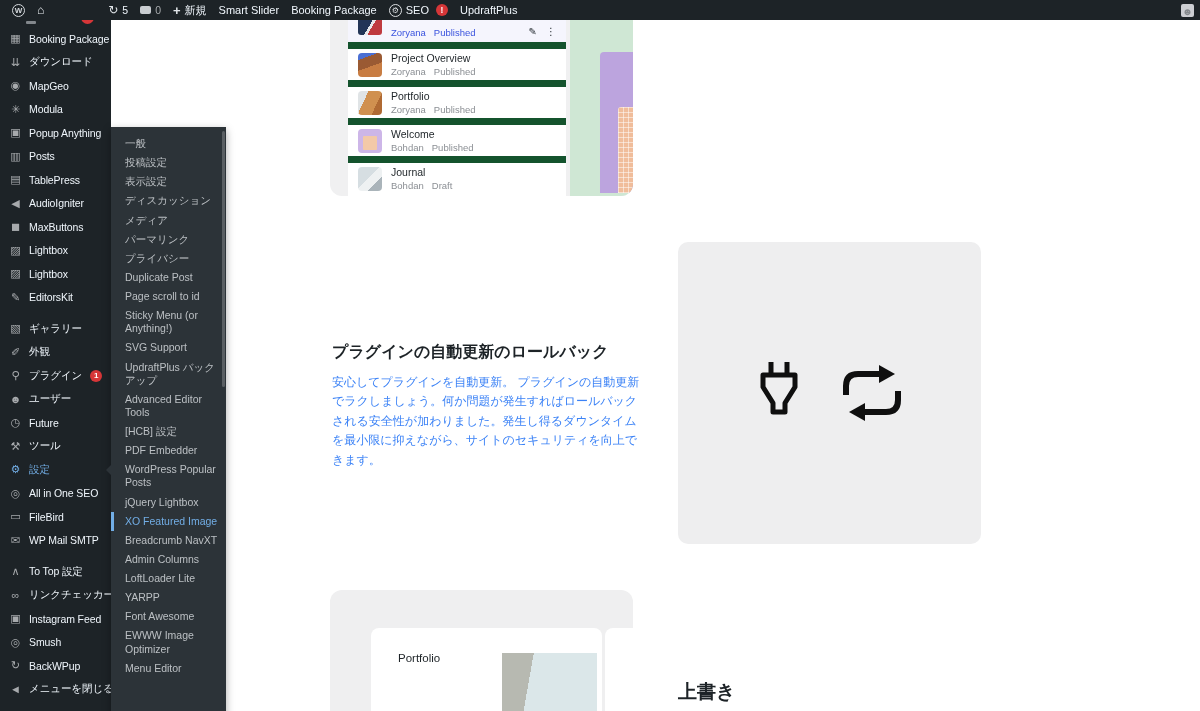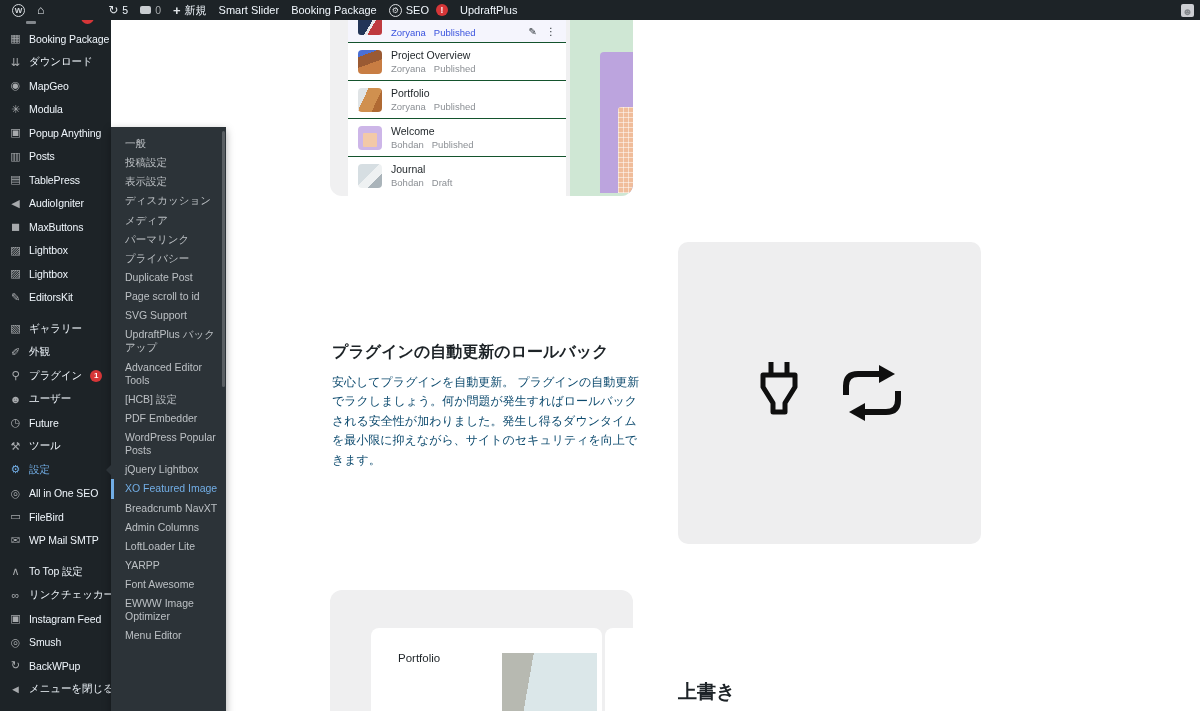--- a/index.html
+++ b/index.html
@@ -51,42 +51,42 @@
 
   
   .pages-card{position:absolute;left:330px;top:20px;width:303px;height:176px;background:#f0f0f1;
     border-radius:0 0 12px 12px;overflow:hidden;}
   .plist{position:absolute;left:18px;top:0;width:218px;height:176px;background:#fff;}
   .prow0{height:22px;background:#f5f5fd;display:flex;align-items:center;padding:0 10px;gap:9px;box-sizing:border-box;}
   .prow0 .pthumb{height:15px;border-radius:0 0 3px 3px;align-self:flex-start;}
   .row0meta{font-size:9.5px;color:#3a53de;display:flex;gap:8px;margin-top:2px;}
   .rowicons{margin-left:auto;display:flex;gap:9px;align-items:center;color:#2c3338;}
   .rowicons span{font-size:10px;cursor:pointer;}
-  .prow{display:flex;align-items:center;gap:9px;height:38px;padding:0 10px;border-top:1px solid #14532d;
+  .prow{display:flex;align-items:center;gap:9px;height:38px;padding:0 10px;border-top:7px solid #14532d;
     box-sizing:border-box;cursor:pointer;}
   .pthumb{width:24px;height:24px;border-radius:4px;flex:none;}
   .th-travel{background:linear-gradient(120deg,#233557 45%,#e8e8ea 45% 55%,#bf3a3f 55%);}
   .th-canyon{background:linear-gradient(160deg,#4a6fd4 0 22%,#9a5a33 22% 55%,#c87d43 55%);}
   .th-dune{background:linear-gradient(115deg,#e0e4e6 0 30%,#d0904f 30% 70%,#b06a33 70%);}
   .th-lavender{background:#cdb6e8;position:relative;}
   .th-lavender::after{content:"";position:absolute;left:5px;top:7px;right:5px;bottom:3px;background:#f3c9a8;border-radius:1px;}
   .th-journal{background:linear-gradient(135deg,#d6dee2 0 45%,#eef1f2 45% 70%,#aab4ba 70%);}
   .pmeta-col{display:flex;flex-direction:column;gap:2px;}
   .ptitle{font-size:10.5px;color:#1d2327;font-weight:500;line-height:1.2;}
   .psub{font-size:9.5px;color:#8b8f94;display:flex;gap:8px;}
   .gpanel{position:absolute;right:0;top:0;width:63px;height:100%;background:#cfe7d4;}
   .purple{position:absolute;left:30px;top:32px;right:0;bottom:3px;background:#bca4de;border-radius:4px 0 0 0;}
   .salmon{position:absolute;left:18px;top:55px;right:0;bottom:0;background:#f0bd9b;border-radius:3px 0 0 0;
     background-image:repeating-linear-gradient(0deg,rgba(255,255,255,.5) 0 1px,transparent 1px 5px),
       repeating-linear-gradient(90deg,rgba(255,255,255,.5) 0 1px,transparent 1px 5px);}
 
   
   .intro{position:absolute;left:678px;top:27px;width:306px;font-size:12px;line-height:19.4px;color:#2c3338;font-weight:500;}
   .h-rollback{position:absolute;left:332px;top:329px;font-size:16px;font-weight:700;color:#1d2327;}
-  .p-rollback{position:absolute;left:332px;top:361px;width:308px;font-size:12px;line-height:19.4px;color:#0c4a6e;font-weight:500;}
+  .p-rollback{position:absolute;left:332px;top:361px;width:308px;font-size:12px;line-height:19.4px;color:#3b82f6;font-weight:500;}
   .h-overrides{position:absolute;left:678px;top:663px;font-size:19px;font-weight:700;color:#1d2327;}
   .p-overrides{position:absolute;left:678px;top:697px;width:306px;font-size:12px;line-height:19.4px;color:#2c3338;font-weight:500;}
 
   
   .iconbox{position:absolute;left:678px;top:242px;width:303px;height:302px;background:#eeeeef;border-radius:10px;
     display:flex;align-items:center;justify-content:center;gap:36px;}
 
   
   .bcard{position:absolute;left:330px;top:590px;width:303px;height:121px;background:#efeff0;border-radius:12px 12px 0 0;overflow:hidden;}
   .bwhite{position:absolute;left:41px;top:38px;width:231px;height:90px;background:#fff;border-radius:8px 8px 0 0;}
@@ -328,20 +328,21 @@
         <div class="fi">メディア</div>
 
         <div class="fi">パーマリンク</div>
 
         <div class="fi">プライバシー</div>
 
         <div class="fi">Duplicate Post</div>
 
         <div class="fi">Page scroll to id</div>
 
+        <div class="fi">Sticky Menu (or Anything!)</div>
 
         <div class="fi">SVG Support</div>
 
         <div class="fi">UpdraftPlus バックアップ</div>
 
         <div class="fi">Advanced Editor Tools</div>
 
         <div class="fi">[HCB] 設定</div>
 
         <div class="fi">PDF Embedder</div>

